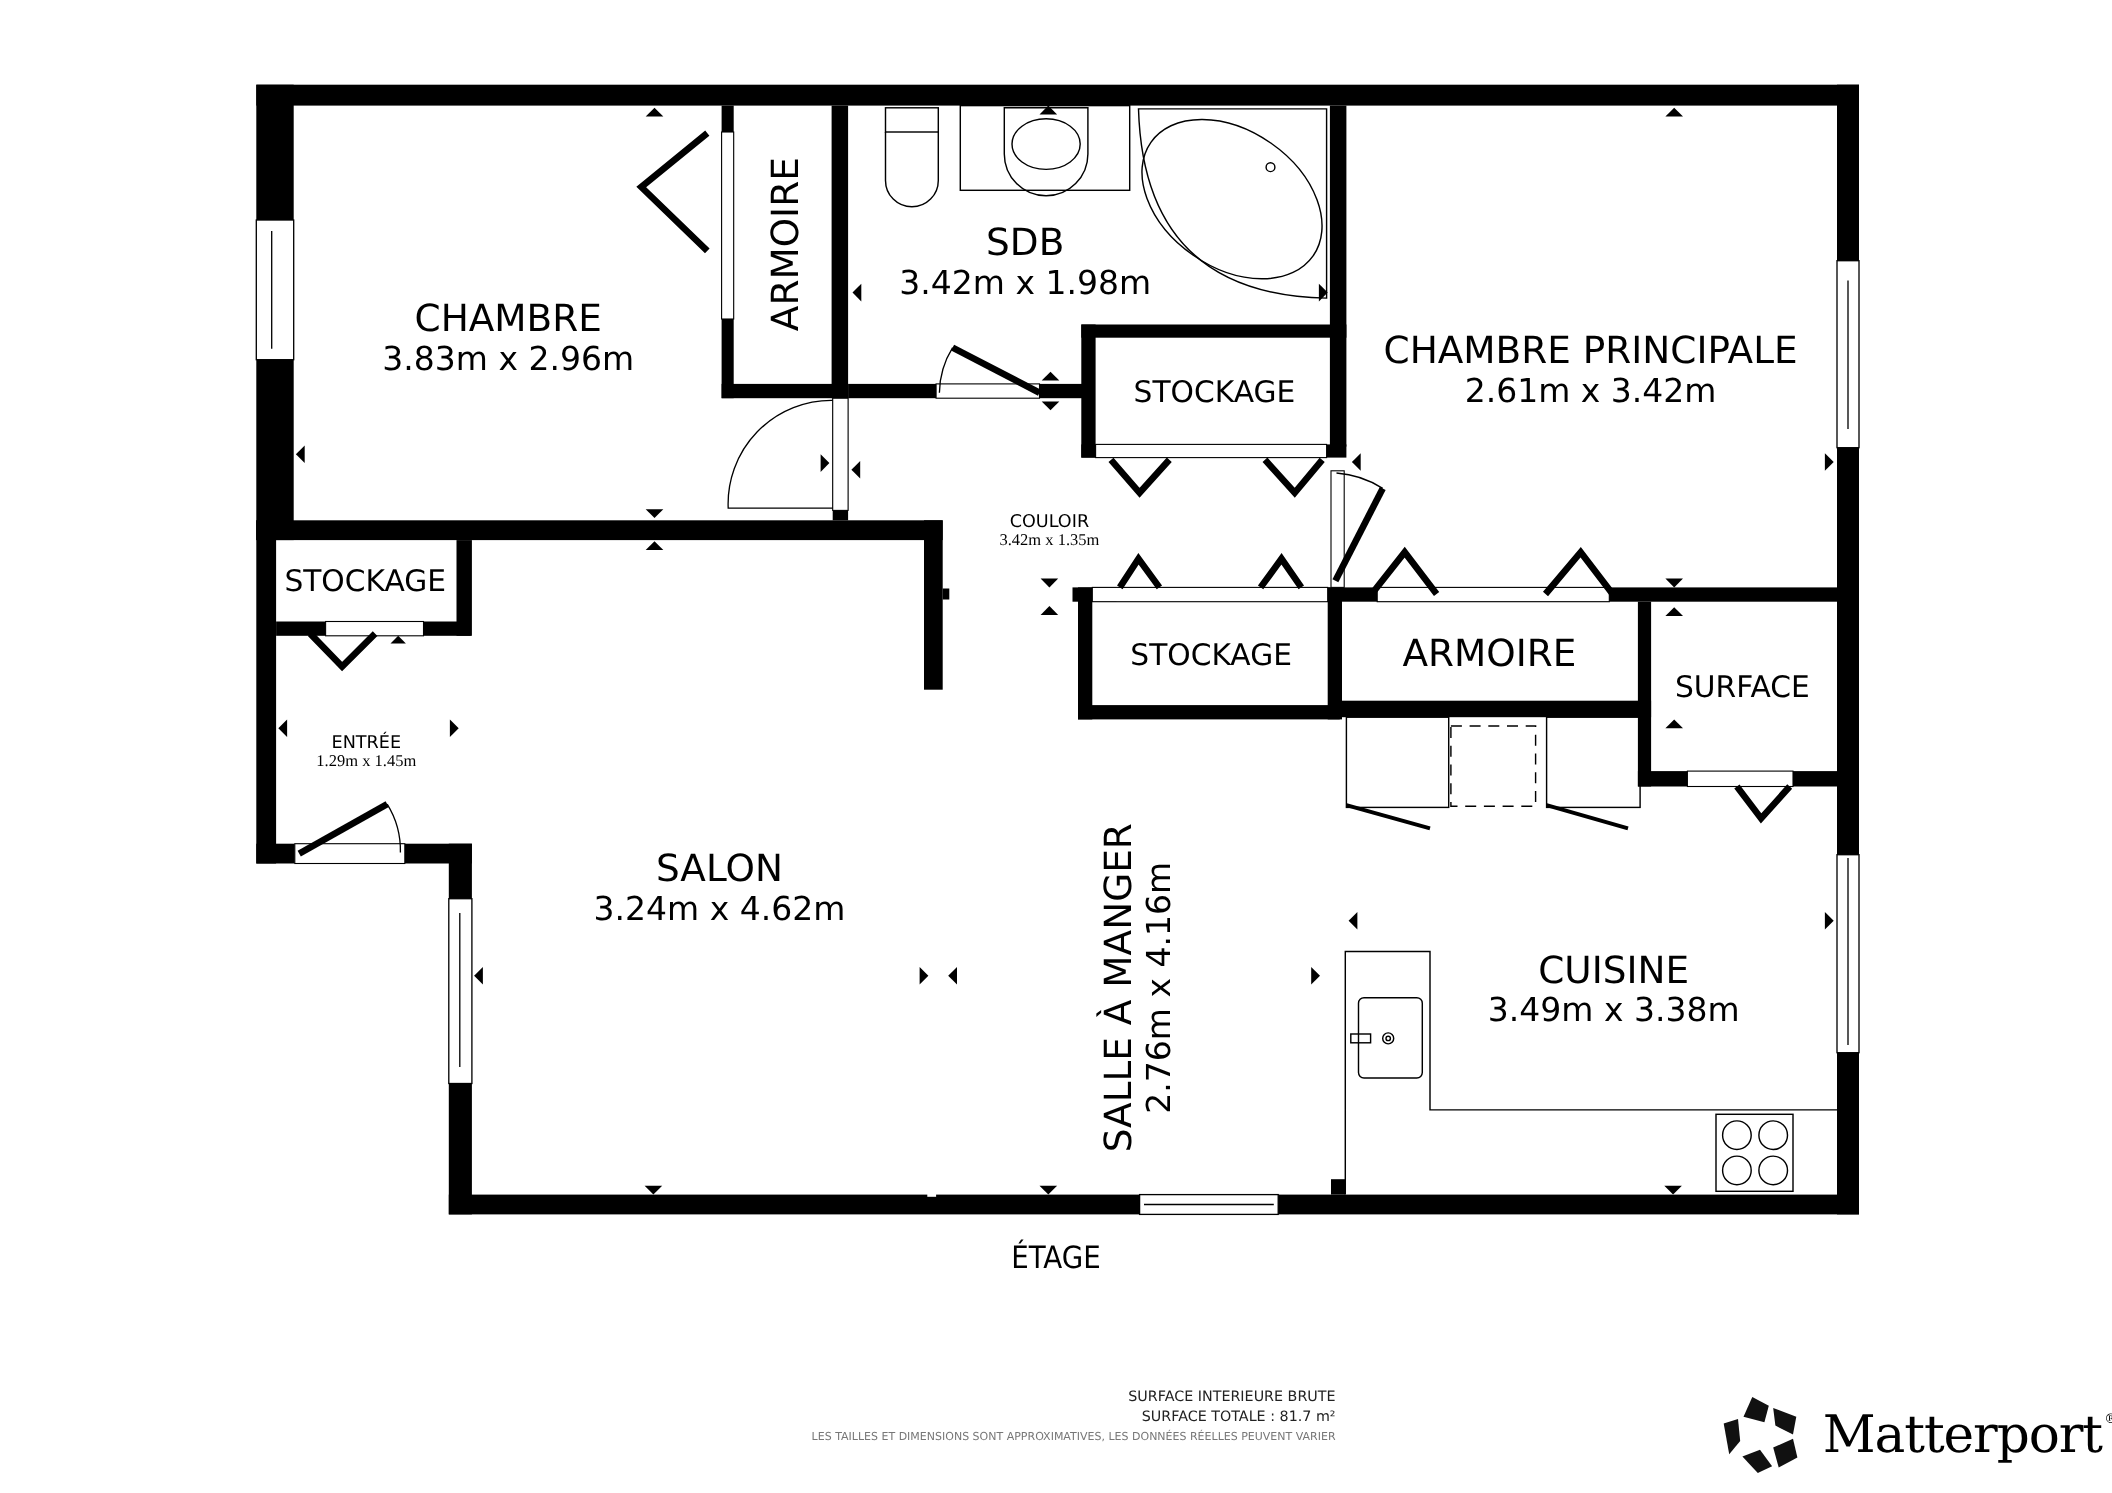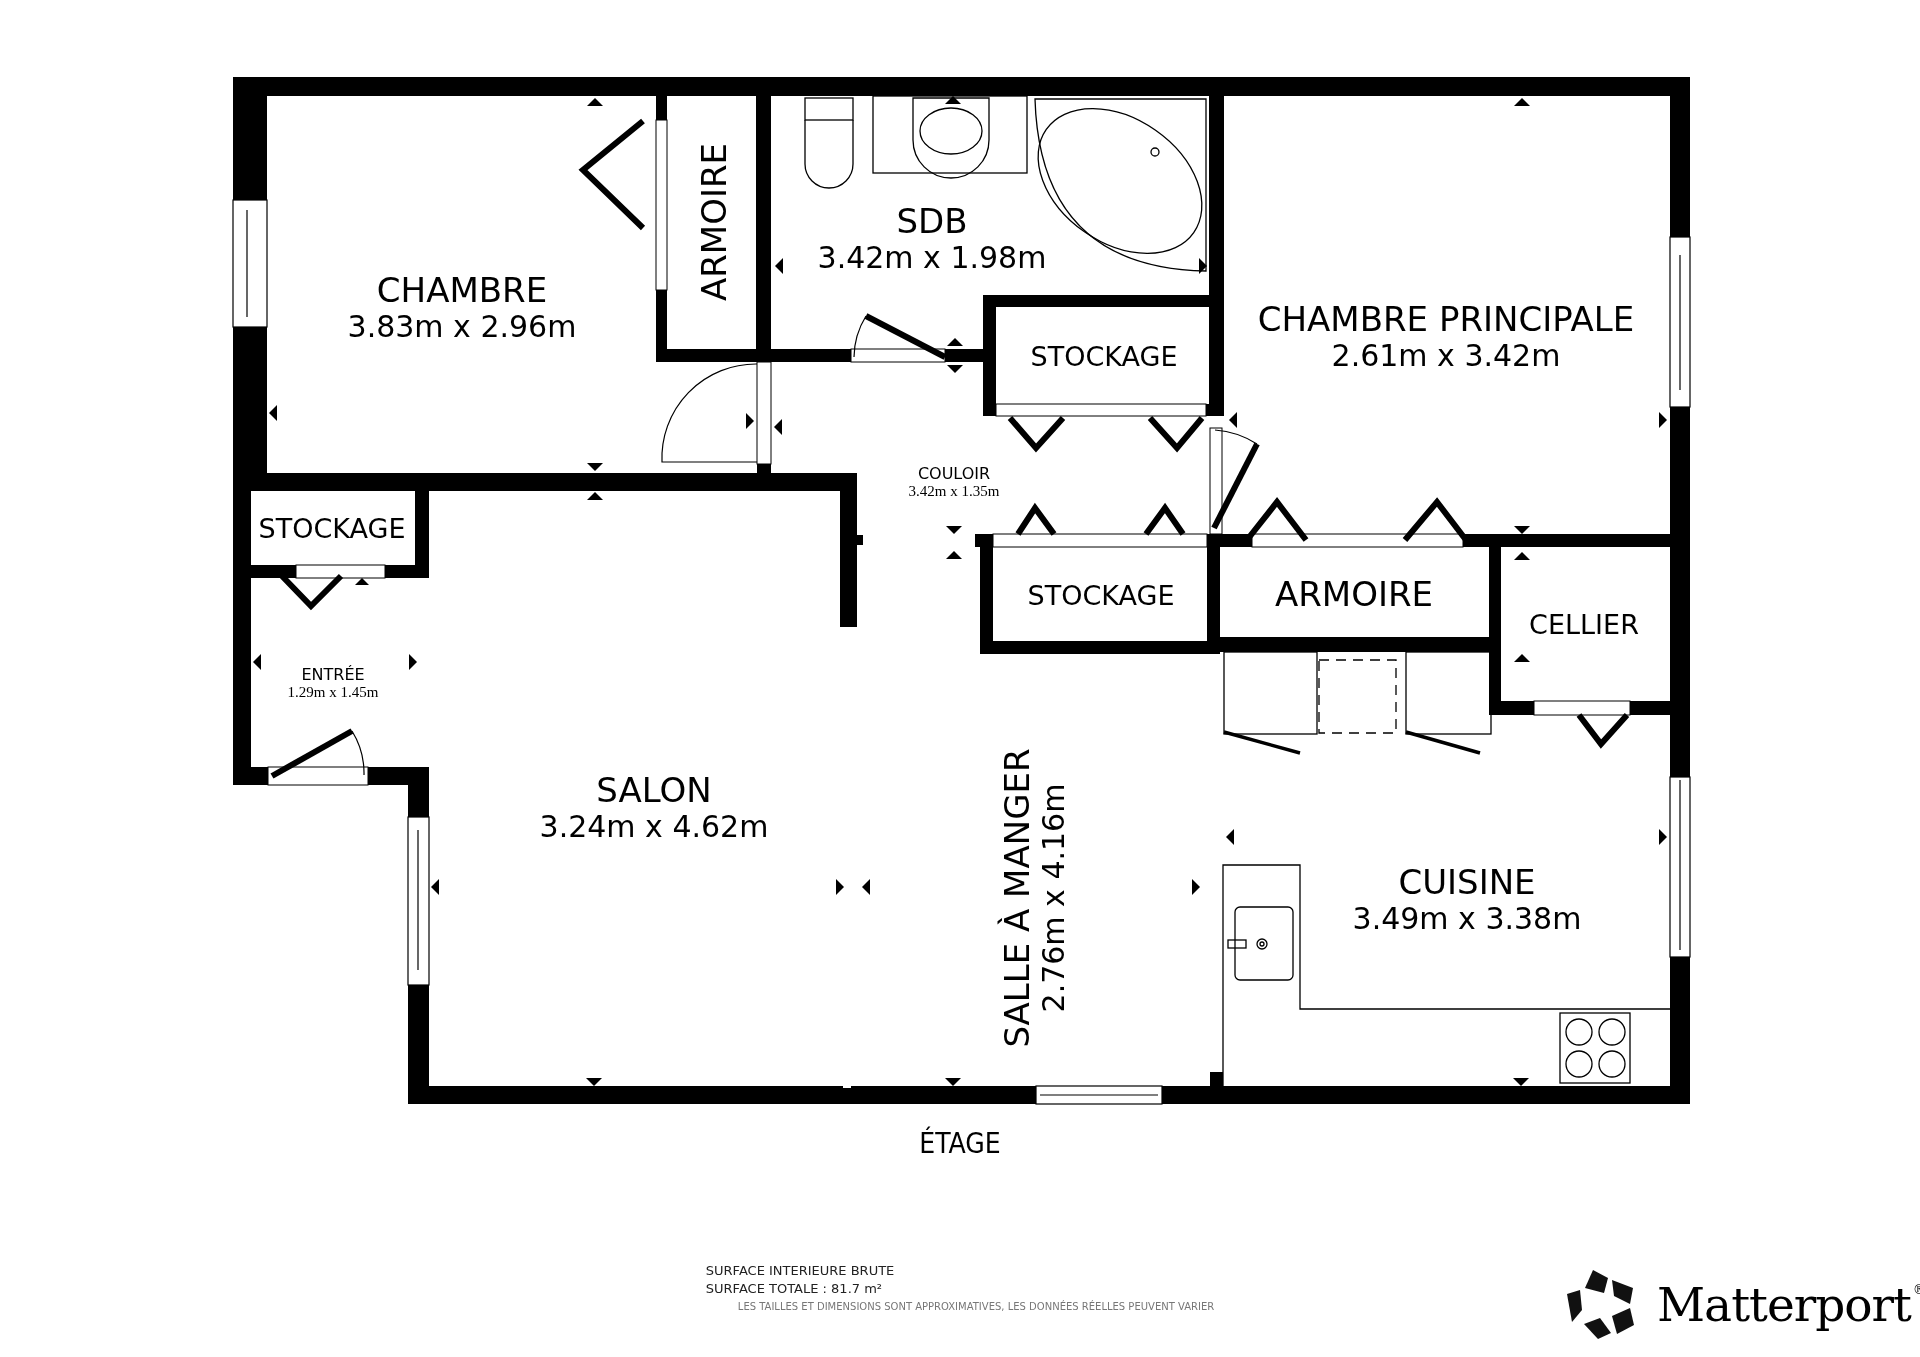--- a/index.html
+++ b/index.html
@@ -6,21 +6,21 @@
   body { width:1920px; height:1357px; position:relative; overflow:hidden; font-family:"DejaVu Sans", sans-serif; color:#000; }
   #plan { position:absolute; left:0; top:0; width:1920px; height:1357px; }
   .lbl { position:absolute; text-align:center; white-space:nowrap; transform:translate(-50%,-50%); line-height:1.15; font-family:"DejaVu Sans", sans-serif; }
   .big .name { font-size:34px; display:block; }
   .big .dim  { font-size:30px; display:block; }
   .mid .name { font-size:27px; display:block; }
   .small .name { font-size:16px; display:block; }
   .small .dim  { font-size:15px; display:block;font-family:Liberation Serif, serif; }
   .rot { transform:translate(-50%,-50%) rotate(-90deg); }
   .floor-name { position:absolute; left:960px; top:1143px; transform:translate(-50%,-50%); font-size:28px; font-family:"DejaVu Sans Condensed","DejaVu Sans", sans-serif; }
-  .footer { position:absolute; left:960px; top:1262px; transform:translateX(-50%); text-align:left; font-family:"DejaVu Sans", sans-serif; font-size:13px; line-height:18px; color:#222; }
+  .footer { position:absolute; left:960px; top:1262px; transform:translateX(-50%); text-align:right; font-family:"DejaVu Sans", sans-serif; font-size:13px; line-height:18px; color:#222; }
   .footer .disc { color:#777; font-size:10px;margin-left:32px; }
   .logo { position:absolute; left:1565px; top:1268px; height:72px; display:flex; align-items:center; }
   .logo-text { font-family:"DejaVu Serif", serif; font-size:47px; margin-left:20px; letter-spacing:-1px; }
   .logo-text sup { font-size:12px; vertical-align:top; position:relative; top:6px; margin-left:2px; }
 </style>
 </head>
 <body>
 
 <svg id="plan" viewBox="0 0 1920 1357" xmlns="http://www.w3.org/2000/svg">
   <g fill="#000">
@@ -233,21 +233,21 @@
   <span class="name">ENTRÉE</span>
   <span class="dim">1.29m x 1.45m</span>
 </div>
 <div class="lbl mid" style="left:1101px; top:596px;">
   <span class="name">STOCKAGE</span>
 </div>
 <div class="lbl" style="left:1354px; top:595px;">
   <span style="font-size:34px;">ARMOIRE</span>
 </div>
 <div class="lbl mid" style="left:1584px; top:625px;">
-  <span class="name">CELLIER</span>
+  <span class="name">SURFACE</span>
 </div>
 <div class="lbl big" style="left:654px; top:808px;">
   <span class="name">SALON</span>
   <span class="dim">3.24m x 4.62m</span>
 </div>
 <div class="lbl big rot" style="left:1035px; top:898px;">
   <span class="name">SALLE À MANGER</span>
   <span class="dim">2.76m x 4.16m</span>
 </div>
 <div class="lbl big" style="left:1467px; top:871px;margin-top:29px;">

